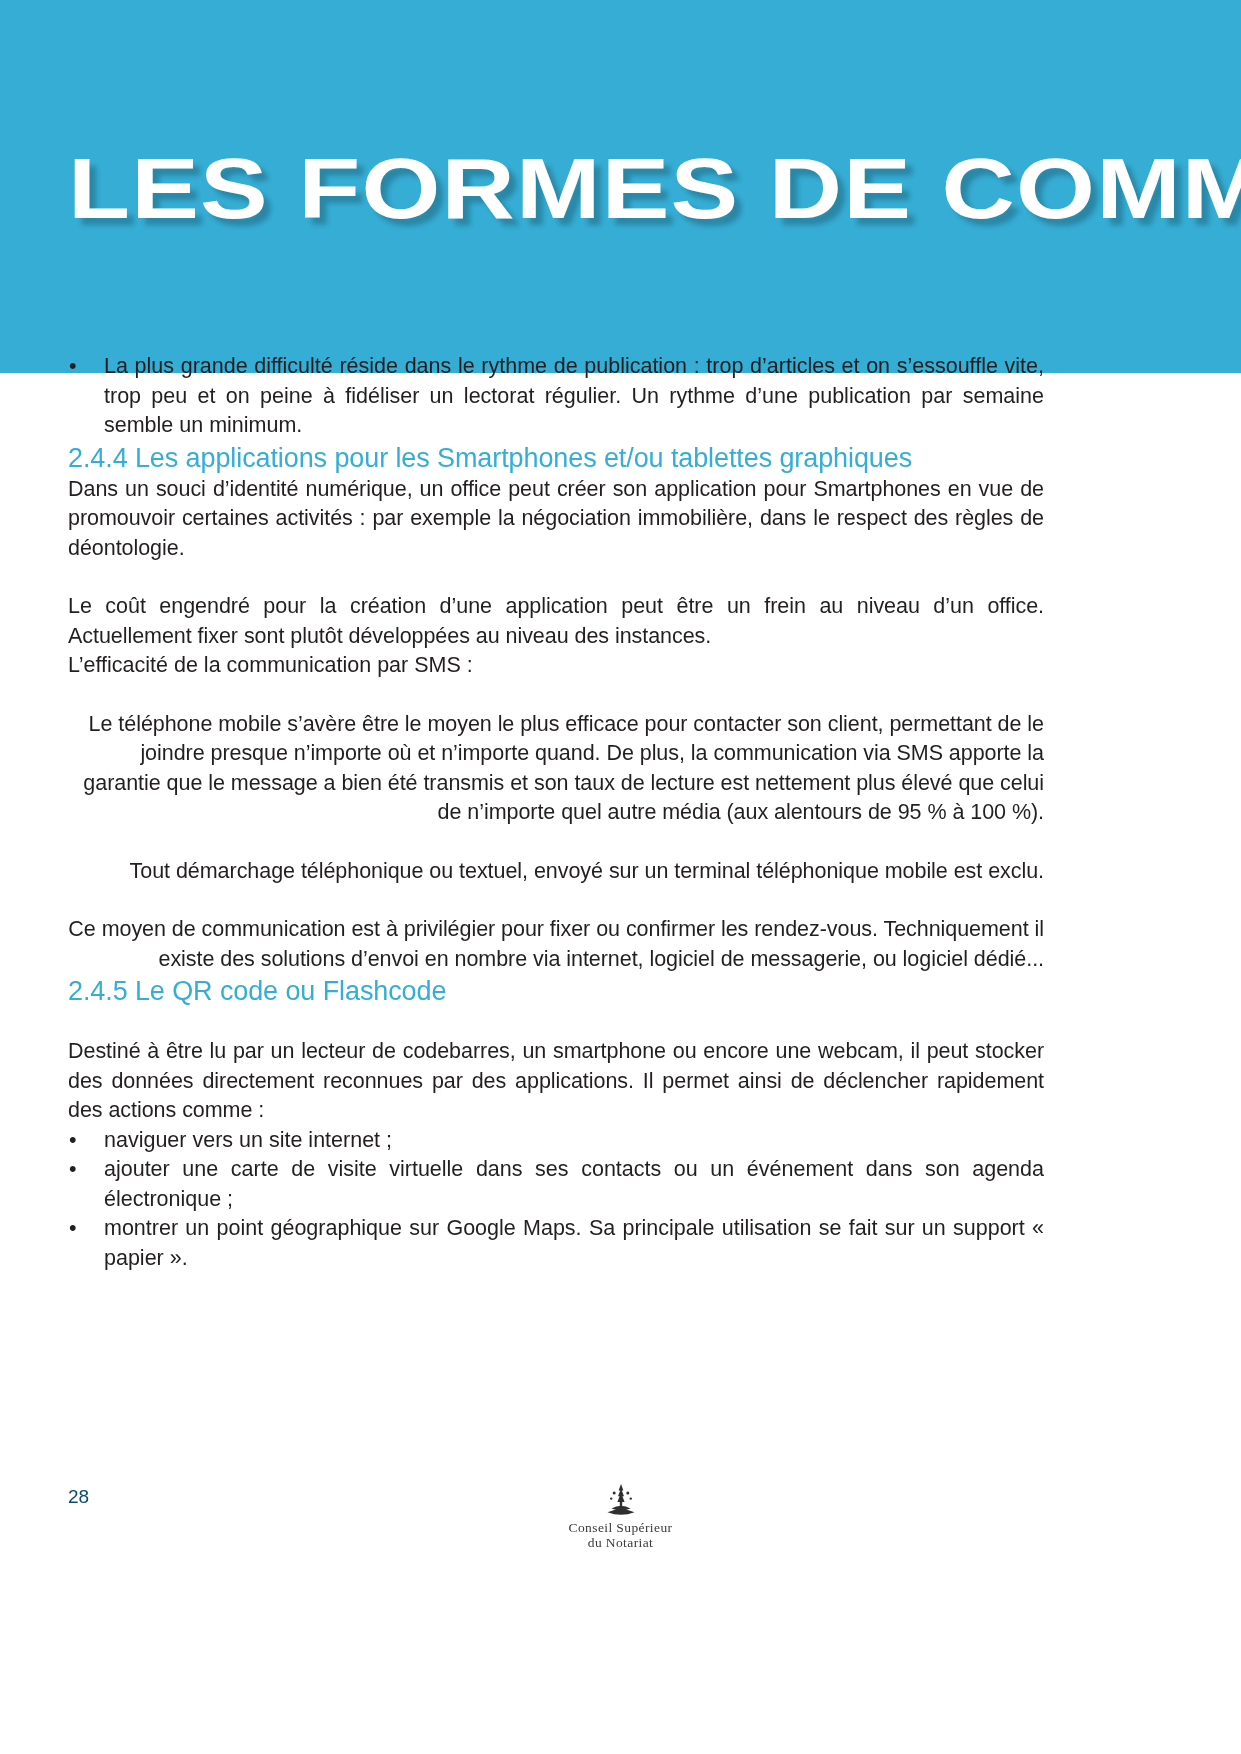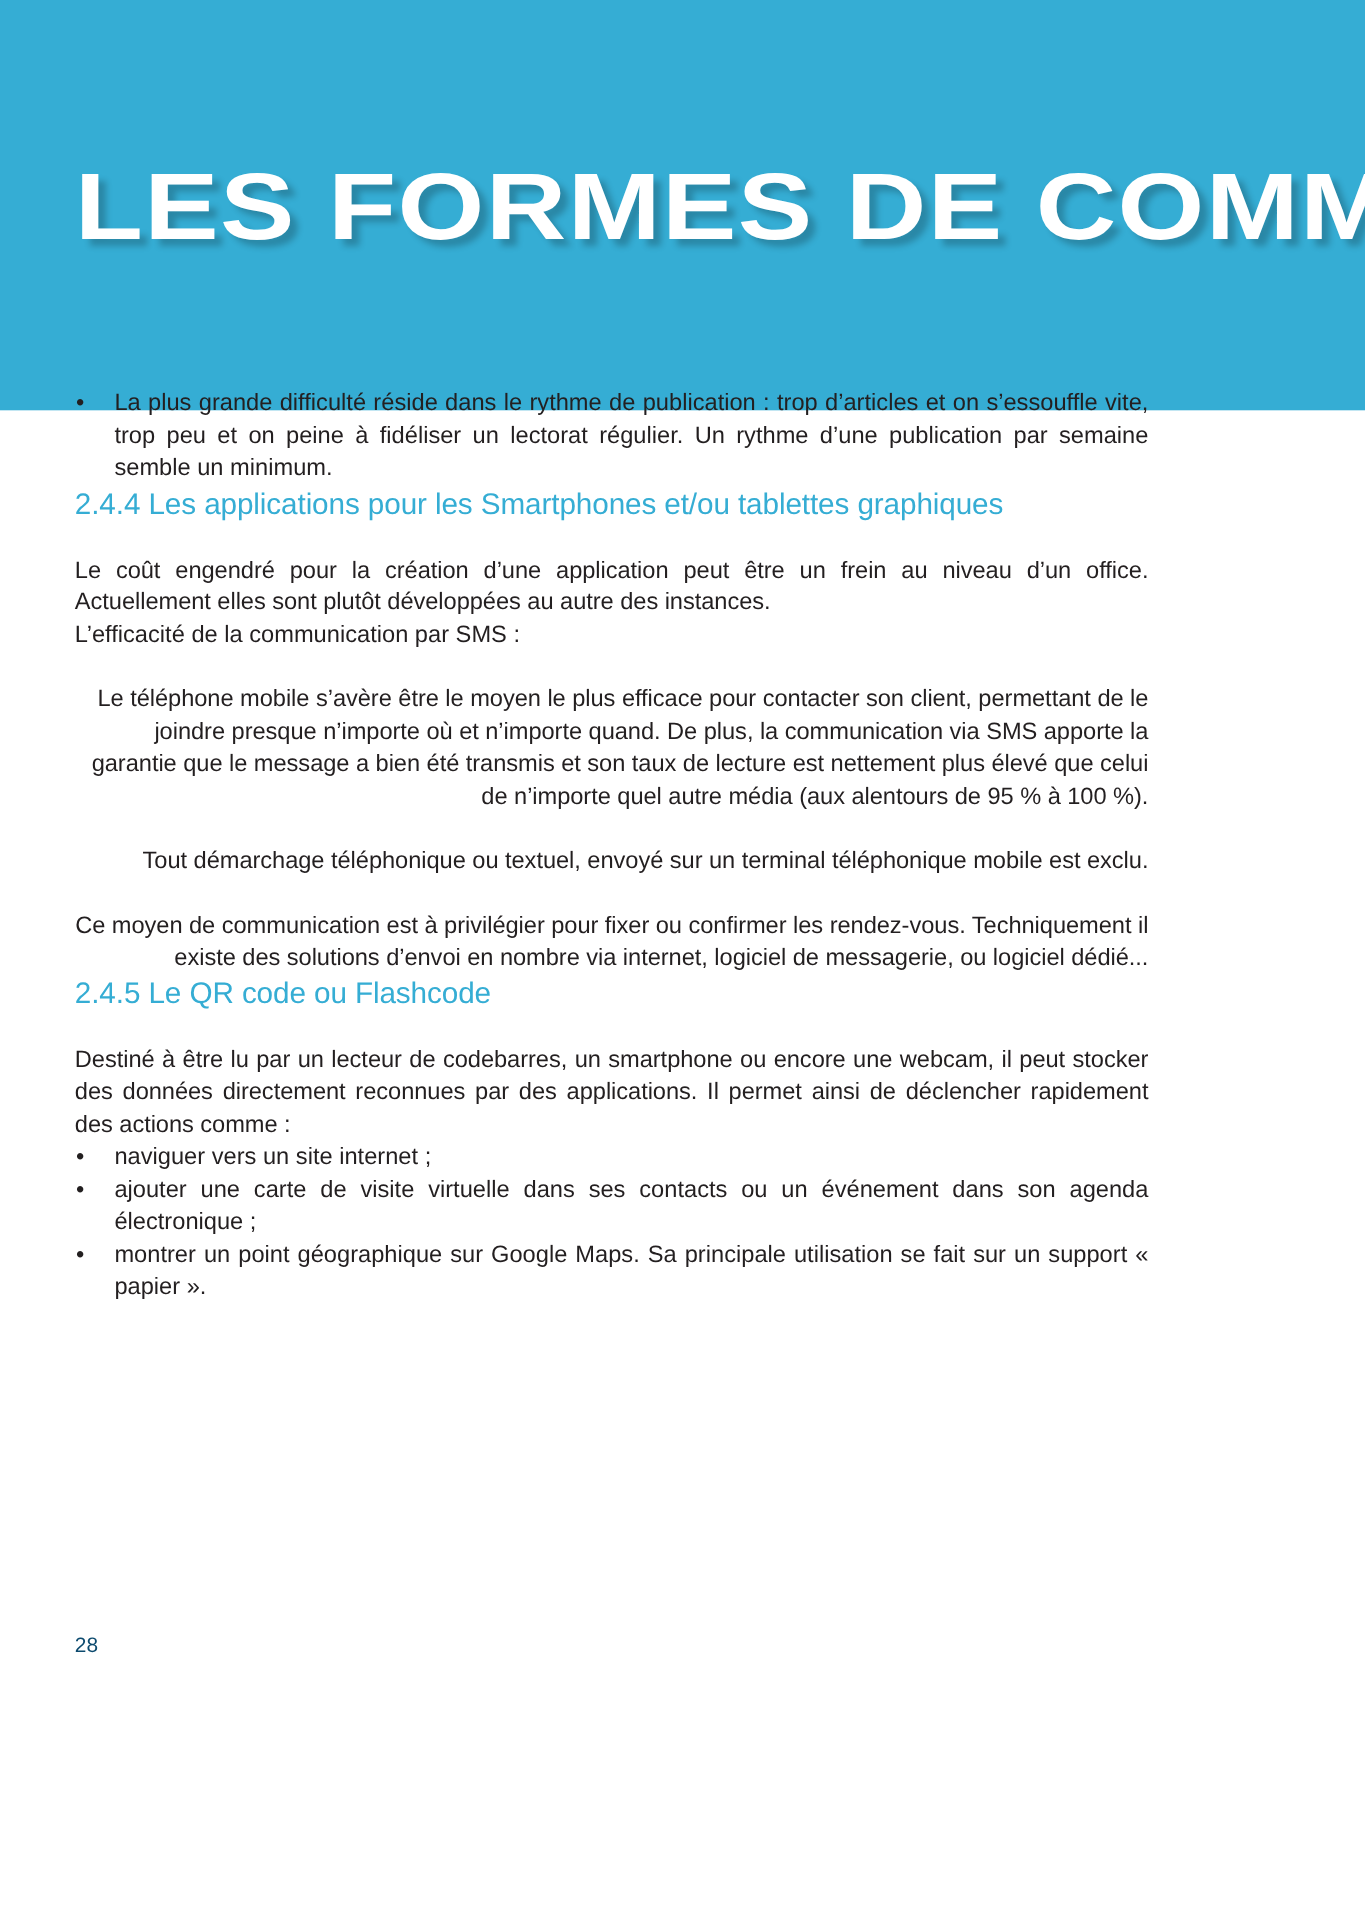--- a/index.html
+++ b/index.html
@@ -159,21 +159,22 @@
 
     <ul class="bullets">
       <li>
         <span class="dot">•</span>
         <span>La plus grande difficulté réside dans le rythme de publication : trop d’articles et on s’essouffle vite, trop peu et on peine à fidéliser un lectorat régulier. Un rythme d’une publication par semaine semble un minimum.</span>
       </li>
     </ul>
 
     <h2 class="section sec-gap-top sec-gap-bottom">2.4.4 Les applications pour les Smartphones et/ou tablettes graphiques</h2>
 
-    <p class="body spaced">Le coût engendré pour la création d’une application peut être un frein au niveau d’un office. Actuellement elles sont plutôt développées au autre des instances.</p>
+    <p class="body">Dans un souci d’identité numérique, un office peut créer son application pour Smartphones en vue de promouvoir certaines activités : par exemple la négociation immobilière, dans le respect des règles de déontologie.</p>
+    <p class="body spaced">Le coût engendré pour la création d’une application peut être un frein au niveau d’un office. Actuellement fixer sont plutôt développées au niveau des instances.</p>
 
     <p class="bold-lead spaced">L’efficacité de la communication par SMS :</p>
 
     <p class="body noj spaced">Le téléphone mobile s’avère être le moyen le plus efficace pour contacter son client, permettant de le joindre presque n’importe où et n’importe quand. De plus, la communication via SMS apporte la garantie que le message a bien été transmis et son taux de lecture est nettement plus élevé que celui de n’importe quel autre média (aux alentours de 95 % à 100 %).</p>
     <p class="body noj spaced">Tout démarchage téléphonique ou textuel, envoyé sur un terminal téléphonique mobile est exclu.</p>
     <p class="body noj spaced">Ce moyen de communication est à privilégier pour fixer ou confirmer les rendez-vous. Techniquement il existe des solutions d’envoi en nombre via internet, logiciel de messagerie, ou logiciel dédié...</p>
 
     <h2 class="section sec-gap-top-2 sec-gap-bottom">2.4.5 Le QR code ou Flashcode</h2>
 
     <p class="body spaced">Destiné à être lu par un lecteur de codebarres, un smartphone ou encore une webcam, il peut stocker des données directement reconnues par des applications. Il permet ainsi de déclencher rapidement des actions comme :</p>
@@ -190,14 +191,30 @@
       <li>
         <span class="dot">•</span>
         <span>montrer un point géographique sur Google Maps. Sa principale utilisation se fait sur un support « papier ».</span>
       </li>
     </ul>
 
   </div>
 
   <div class="page-number">28</div>
 
+  <div class="footer-logo">
+    <svg class="mark" viewBox="0 0 46 36" aria-hidden="true">
+      <g fill="#2f2f2f">
+        <path d="M23 2 L20.6 8.4 L22.2 8.4 L20.0 14.2 L21.6 14.2 L19.4 20.0 L26.6 20.0 L24.4 14.2 L26.0 14.2 L23.8 8.4 L25.4 8.4 Z"></path>
+        <path d="M21.8 20.0 L21.8 27.5 L24.2 27.5 L24.2 20.0 Z"></path>
+        <path d="M13.5 26.5 q9.5 -5.5 19 0 q-9.5 4.0 -19 0 Z"></path>
+        <path d="M9.5 30.2 q13.5 -6.0 27 0 q-13.5 5.0 -27 0 Z"></path>
+        <circle cx="16.2" cy="11.0" r="1.5"></circle>
+        <circle cx="29.8" cy="11.0" r="1.5"></circle>
+        <circle cx="13.2" cy="16.6" r="1.2"></circle>
+        <circle cx="32.8" cy="16.6" r="1.2"></circle>
+      </g>
+    </svg>
+    <span class="l1">Conseil Supérieur</span>
+    <span class="l2">du Notariat</span>
+  </div>
 
 </div>
 
 </body></html>

